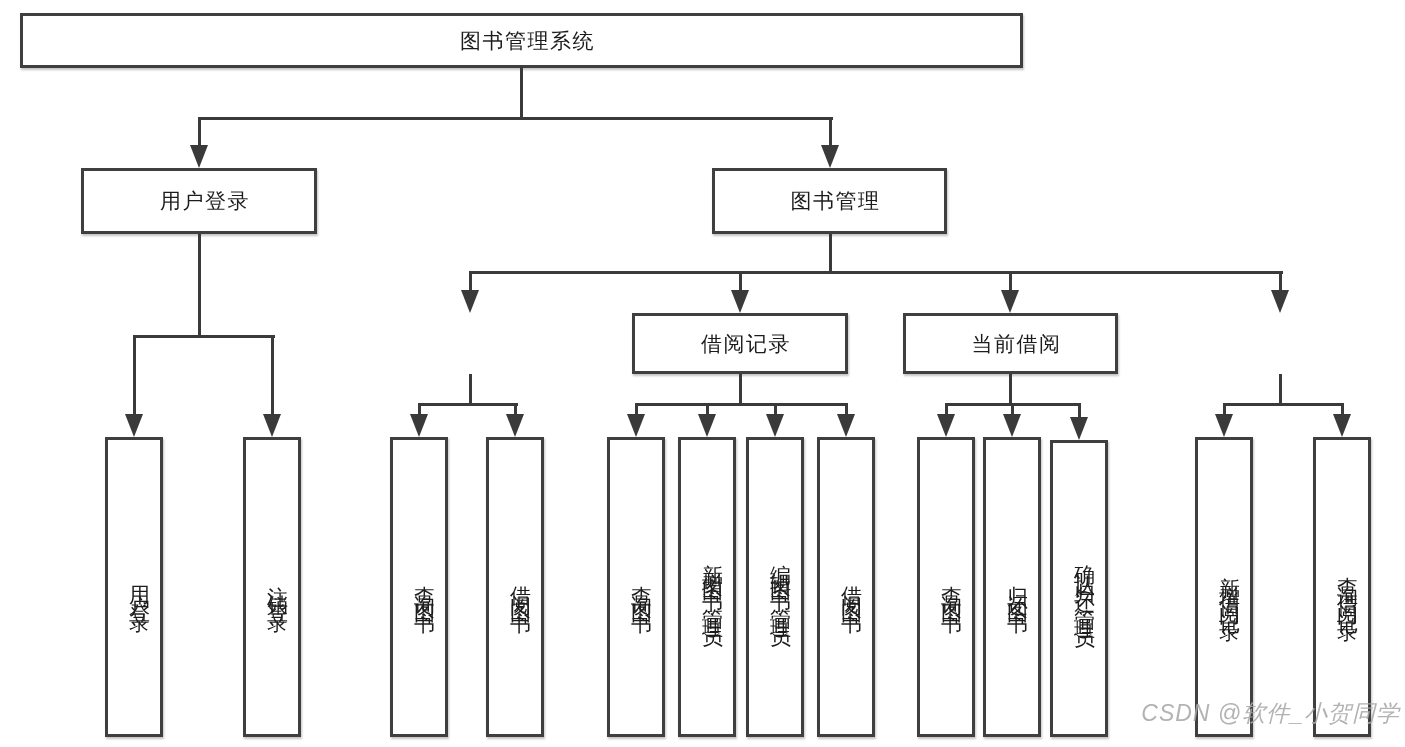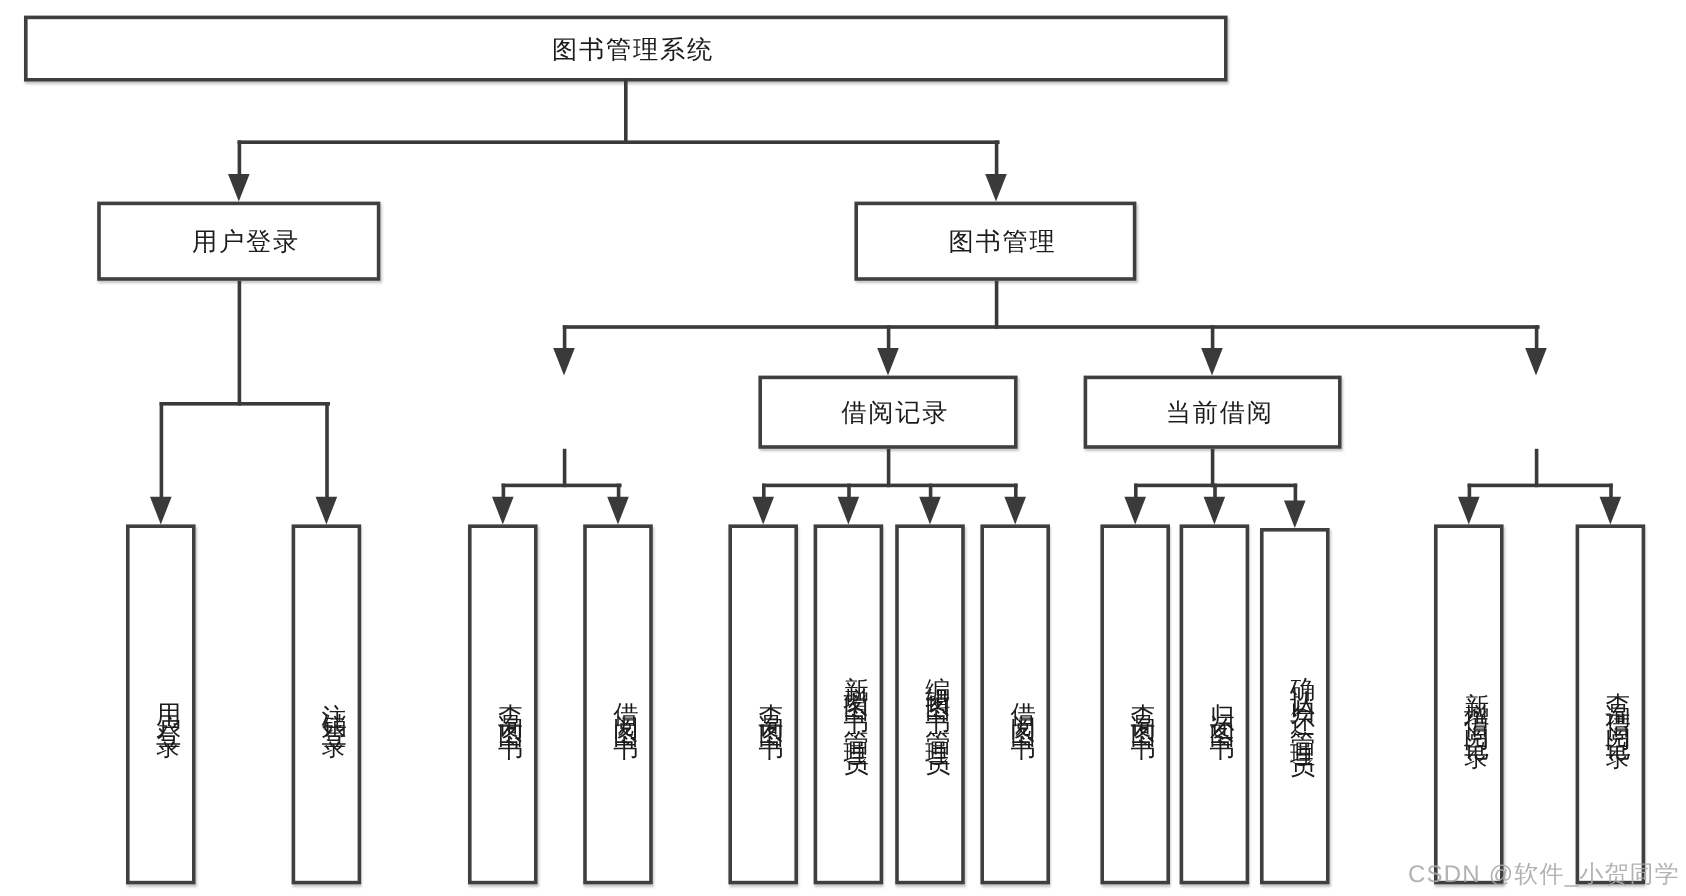--- a/index.html
+++ b/index.html
@@ -17,22 +17,22 @@
     writing-mode:vertical-rl;text-orientation:mixed;
     font-size:21px;letter-spacing:9px;line-height:1;
   }
   .line{position:absolute;background:var(--line,#3a3a3a);}
   .arrow{
     position:absolute;width:0;height:0;
     border-left:9px solid transparent;border-right:9px solid transparent;
     border-top:23px solid var(--line,#383838);
   }
   .watermark{
-    position:absolute;right:5px;bottom:5px;font-size:20px;letter-spacing:1px;
-    color:var(--watermark,#a8a8a8);opacity:.88;z-index:5;white-space:nowrap;
+    position:absolute;right:5px;bottom:18px;font-size:23px;letter-spacing:1px;
+    color:var(--watermark,#a8a8a8);opacity:.88;z-index:5;white-space:nowrap;font-style:italic;
   }
 </style>
 </head>
 <body>
 
 <div class="canvas">
 
   <div class="box" style="left:20px;top:13px;width:1003px;height:55px;">
     <span class="hlabel">图书管理系统</span>
   </div>

